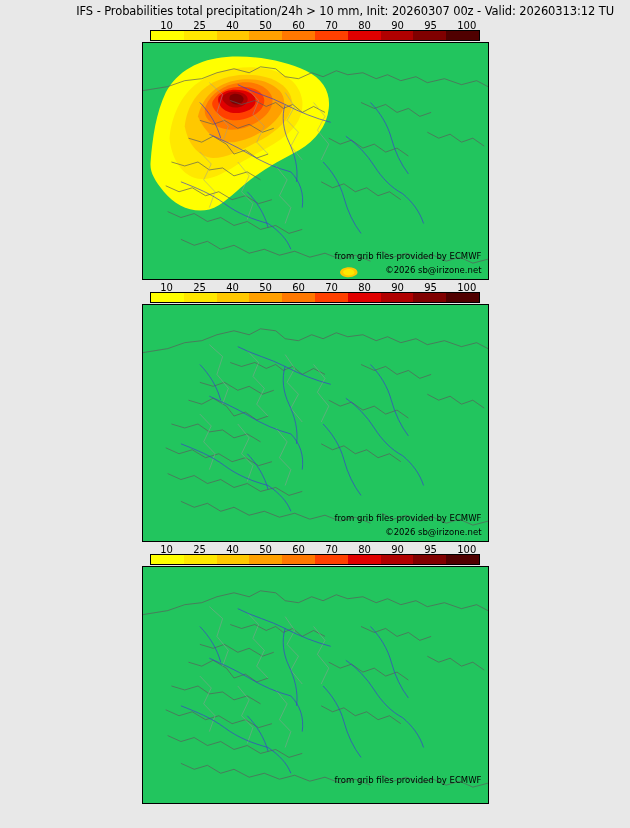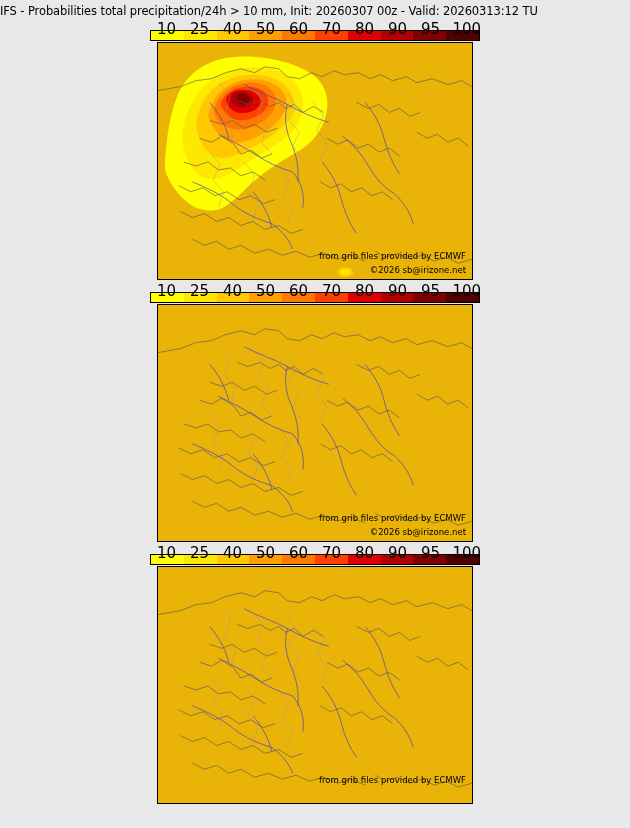--- a/index.html
+++ b/index.html
@@ -13,60 +13,60 @@
     font-family: "DejaVu Sans", sans-serif;
     overflow: hidden;
   }
   .panel {
     width: 630px;
     position: relative;
   }
   .panel-title {
     font-size: 11.5px;
     color: #000;
-    text-align: left;
-    padding: 4px 0 2px 0;
+    text-align: right;
+    padding: 4px 16px 2px 0;
     white-space: nowrap;
     letter-spacing: -0.1px;
   }
   .colorbar-wrap {
     width: 330px;
     margin: 0 auto;
     position: relative;
     height: 22px;
   }
   .cb-labels {
     position: relative;
     height: 10px;
-    font-size: 15px;
+    font-size: 10px;
     color: #000;
   }
   .cb-labels span {
     position: absolute;
     transform: translateX(-50%);
     top: 0;
   }
   .cb-bar {
     display: flex;
     height: 11px;
     border: 1px solid #000;
     box-sizing: border-box;
     margin-top: 0px;
   }
   .cb-bar div {
     flex: 1 1 0;
     height: 100%;
   }
   .map-wrap {
-    width: 316px;
+    width: 347px;
     height: 238px;
     margin: 0 auto;
     border: 1px solid #000;
     box-sizing: border-box;
-    background: #eab308;
+    background: #22c55e;
     position: relative;
     overflow: hidden;
   }
   .map-svg {
     position: absolute;
     left: 0; top: 0;
     width: 100%;
     height: 100%;
   }
   .credit-line {

